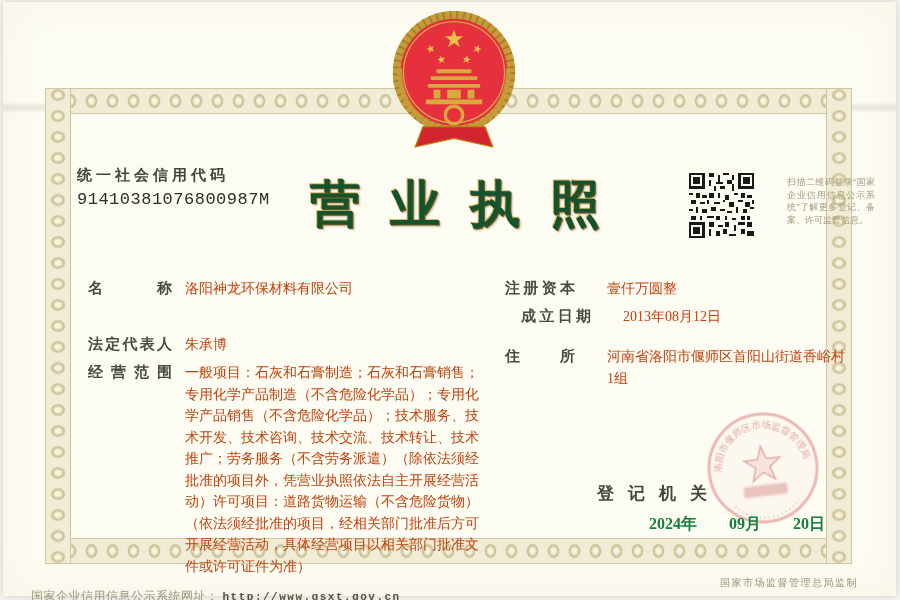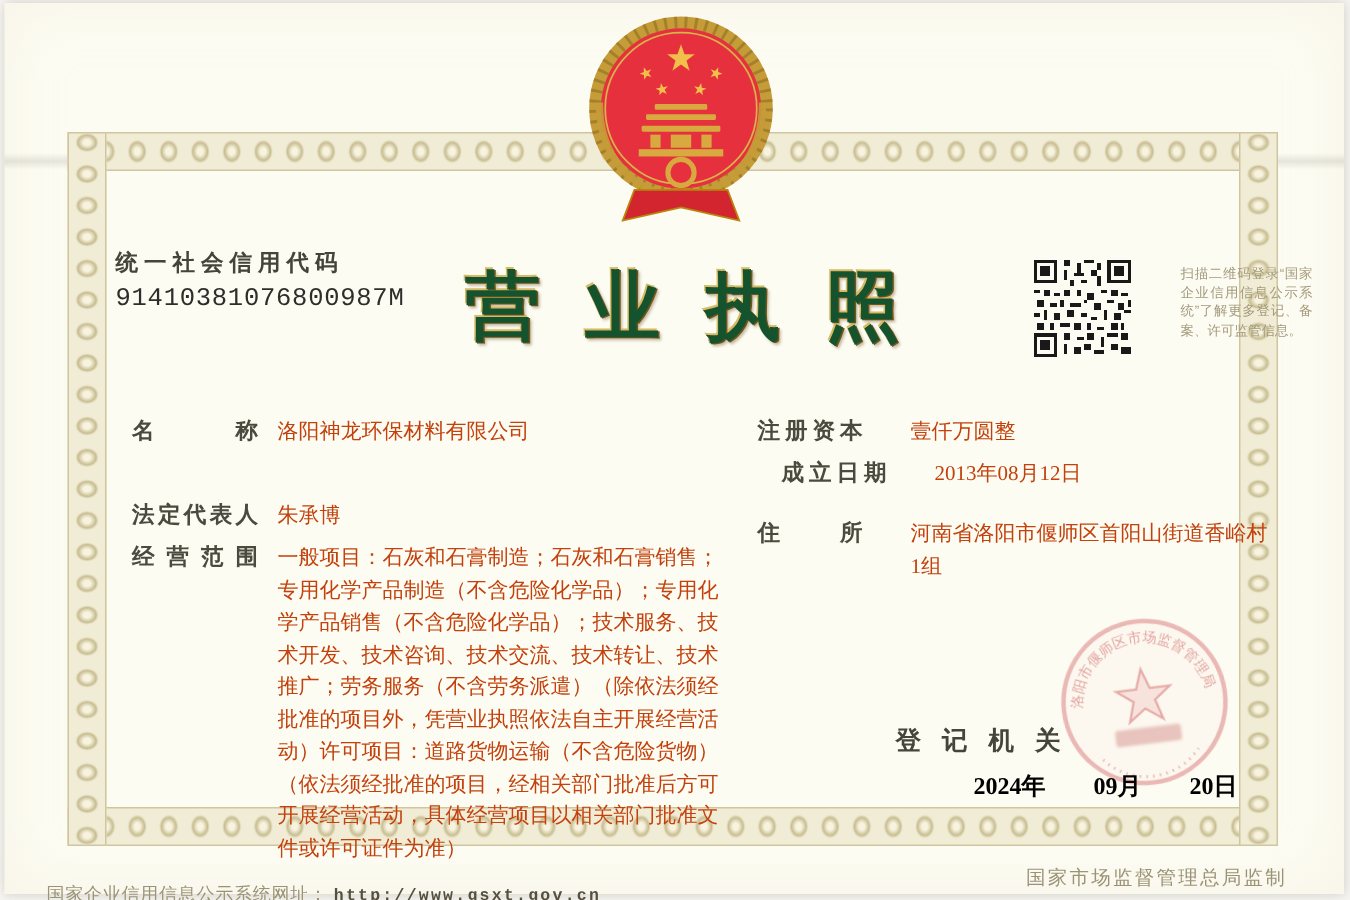--- a/index.html
+++ b/index.html
@@ -55,31 +55,31 @@
   .row .val{
     font-family:"Liberation Serif",serif;font-size:14px;line-height:21.5px;color:#c2410c;
     line-break:anywhere;word-break:break-all;
   }
   .col-l .lab{width:84px;margin-right:13px;}
   .col-r .lab{width:70px;margin-right:32px;}
 
   .reg-label{position:absolute;left:594px;top:480px;width:110px;
     font-weight:bold;font-size:17px;color:#46453b;text-align:justify;text-align-last:justify;}
   .reg-date{position:absolute;left:646px;top:512px;width:176px;display:flex;justify-content:space-between;
-    font-family:"Liberation Serif",serif;font-weight:600;font-size:16px;color:#000000;}
+    font-family:"Liberation Serif",serif;font-weight:600;font-size:16px;color:#15803d;}
 
   .seal{position:absolute;left:700px;top:406px;width:120px;height:120px;
     transform:rotate(-7deg);filter:blur(.4px);opacity:.92;}
   .seal .banner{filter:blur(1.2px);}
 
   .footer-left{position:absolute;left:28px;top:571px;display:flex;align-items:baseline;gap:4px;margin-top:15px;}
   .footer-left .lab{font-size:12px;color:#9b9376;letter-spacing:.5px;}
   .footer-left .url{font-family:"Liberation Mono",monospace;font-size:11px;font-weight:bold;
     letter-spacing:1.5px;color:#55503e;}
-  .footer-right{position:absolute;right:38px;top:574px;font-size:13px;color:#9b9376;letter-spacing:1.5px;}
+  .footer-right{position:absolute;right:38px;top:574px;font-size:10px;color:#9b9376;letter-spacing:1.5px;}
 </style>
 </head>
 <body>
 
 <div class="sheet">
 
   <div class="fold"></div>
 
   <div class="band h top"></div>
   <div class="band h bottom"></div>

